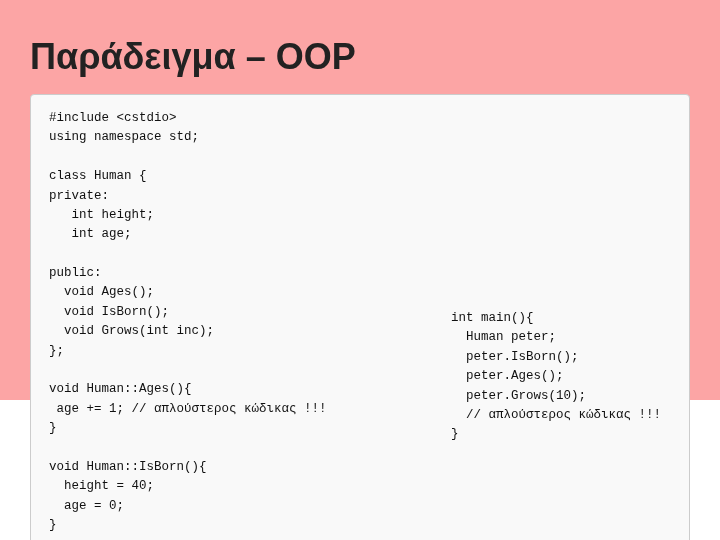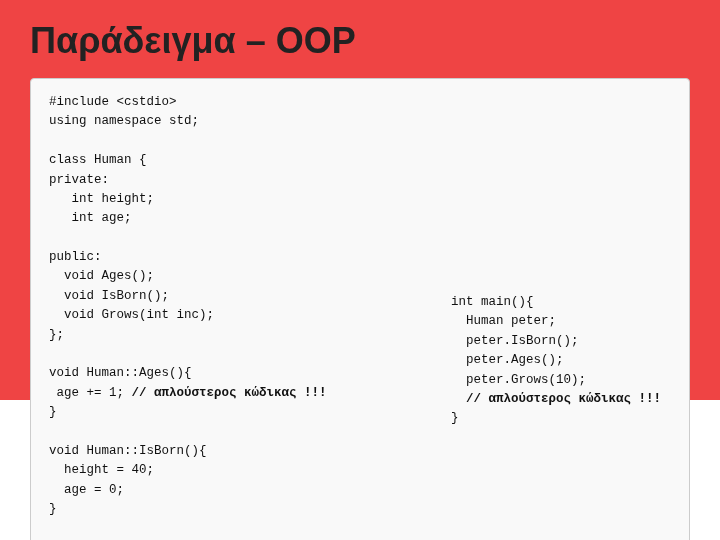--- a/index.html
+++ b/index.html
@@ -6,22 +6,22 @@
     body {
       width: 720px;
       height: 540px;
       background: #ffffff;
       font-family: Arial, sans-serif;
       overflow: hidden;
     }
     .slide {
       width: 720px;
       height: 400px;
-      background: #ef4444;
-      padding: 20px 30px;
+      background: #fca5a5;
+      padding: 36px 30px;
     }
     .title {
       font-size: 36px;
       font-weight: bold;
       color: #222222;
       margin-bottom: 16px;
       font-family: Arial, sans-serif;
     }
     .code-box {
       border: 1px solid #cccccc;
@@ -40,21 +40,21 @@
       padding-top: 200px;
     }
     pre {
       font-family: 'Courier New', Courier, monospace;
       font-size: 12.5px;
       line-height: 1.55;
       color: #111111;
       white-space: pre;
     }
     .greek-bold {
-      font-weight: bold;
+      font-weight: normal;
       color: #111111;
     }
   </style>
 </head>
 <body>
 
 <div class="slide">
   <div class="title">Παράδειγμα – OOP</div>
   <div class="code-box">
     <div class="code-left">

